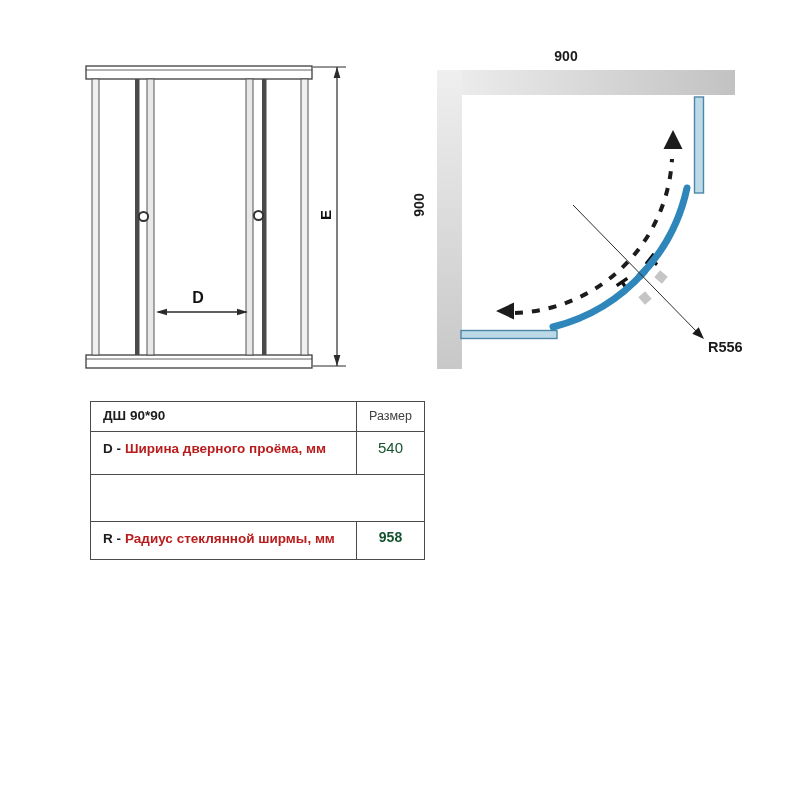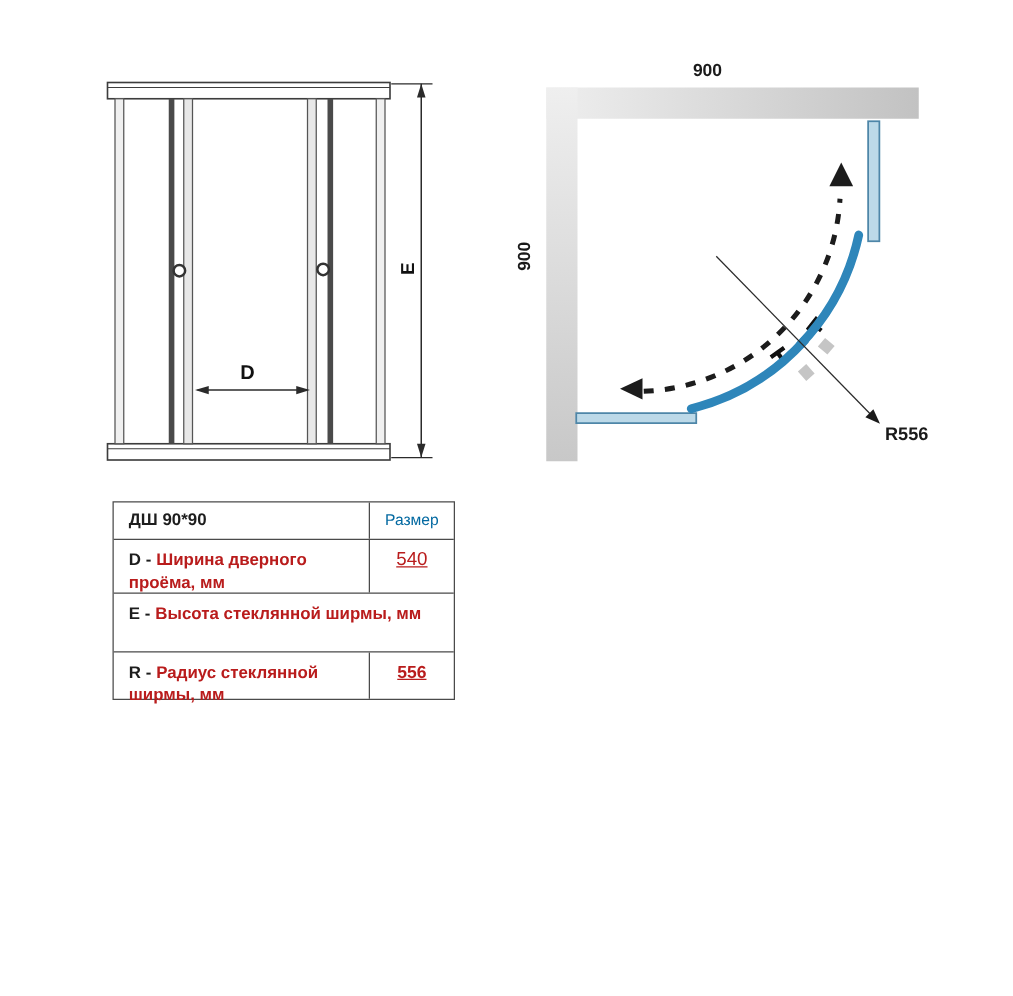--- a/index.html
+++ b/index.html
@@ -3,36 +3,36 @@
 <meta charset="utf-8">
 <style>
   html,body{margin:0;padding:0;background:#fff;width:810px;height:797px;
     font-family:"Liberation Sans",sans-serif;position:relative;overflow:hidden;}
   .stage{position:relative;width:810px;height:797px;background:#fff;}
   svg{position:absolute;overflow:visible;}
   #front-svg{left:55px;top:50px;}
   #top-svg{left:405px;top:40px;}
 
   
-  .spec-table{position:absolute;left:90px;top:401px;width:274px;
+  .spec-table{position:absolute;left:90px;top:401px;width:335px;
     border:1px solid #4a4a4a;background:#fff;color:#1d1d1d;box-sizing:border-box;}
   .t-row{display:flex;border-top:1px solid #4a4a4a;box-sizing:border-box;}
   .t-row:first-child{border-top:none;}
   .t-cell-label{flex:1;padding:7px 6px 0 12px;box-sizing:border-box;}
   .t-cell-value{width:68px;border-left:1px solid #4a4a4a;display:flex;
     justify-content:center;padding-top:7px;box-sizing:border-box;}
   .t-head{height:29px;}
   .t-head .t-cell-label{font-weight:bold;font-size:13.5px;padding-top:6px;}
-  .t-head .t-cell-value{font-size:12.5px;padding-top:7px;color:#0369a1;}
+  .t-head .t-cell-value{font-size:12.5px;padding-top:7px;color:#404040;}
   .t-r1{height:43px;}
   .t-r2{height:47px;}
   .t-r3{height:38px;}
   .t-row .row-key{font-weight:bold;font-size:13.5px;margin-right:4px;white-space:pre;}
   .t-row .row-label{font-weight:bold;font-size:13.5px;color:#b91c1c;}
-  .t-row .row-value{font-size:15px;color:#b91c1c;text-decoration:underline;}
+  .t-row .row-value{font-size:15px;color:#14532d;}
   .t-r3 .row-value{font-weight:bold;font-size:14px;}
 </style>
 </head>
 <body>
 
 <div class="stage">
 
   <svg id="front-svg" width="300" height="330" viewBox="55 50 300 330">
 
     <g>
@@ -128,27 +128,24 @@
     </div>
     <div class="t-row t-r1">
       <div class="t-cell-label">
         <span class="row-key">D -</span><span class="row-label">Ширина дверного проёма, мм</span>
       </div>
       <div class="t-cell-value">
         <span class="row-value">540</span>
       </div>
     </div>
     <div class="t-row t-r2">
-      <div class="t-cell-label">
-        <span class="row-key">E -</span><span class="row-label">Высота стеклянной ширмы, мм</span>
-      </div>
     </div>
     <div class="t-row t-r3">
       <div class="t-cell-label">
         <span class="row-key">R -</span><span class="row-label">Радиус стеклянной ширмы, мм</span>
       </div>
       <div class="t-cell-value">
-        <span class="row-value">556</span>
+        <span class="row-value">958</span>
       </div>
     </div>
   </div>
 
 </div>
 
 </body></html>

